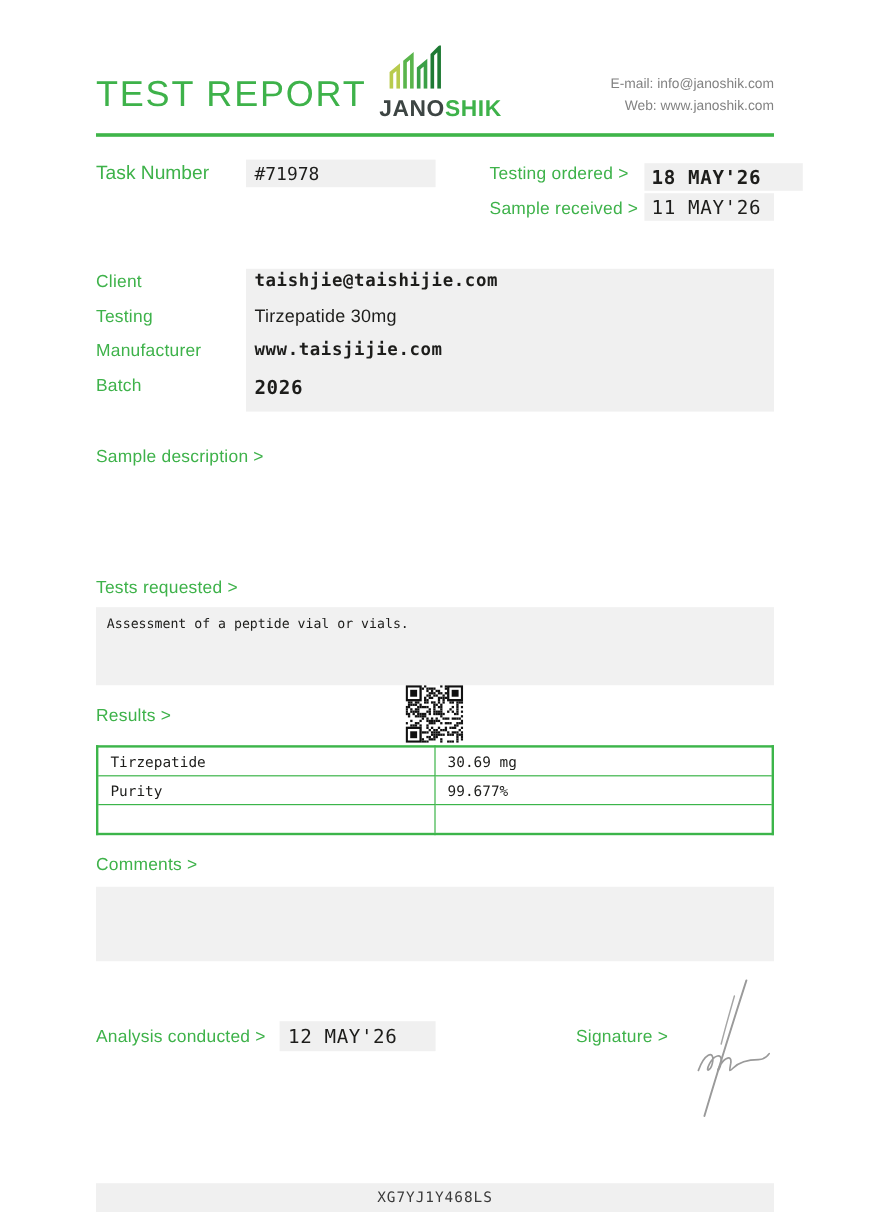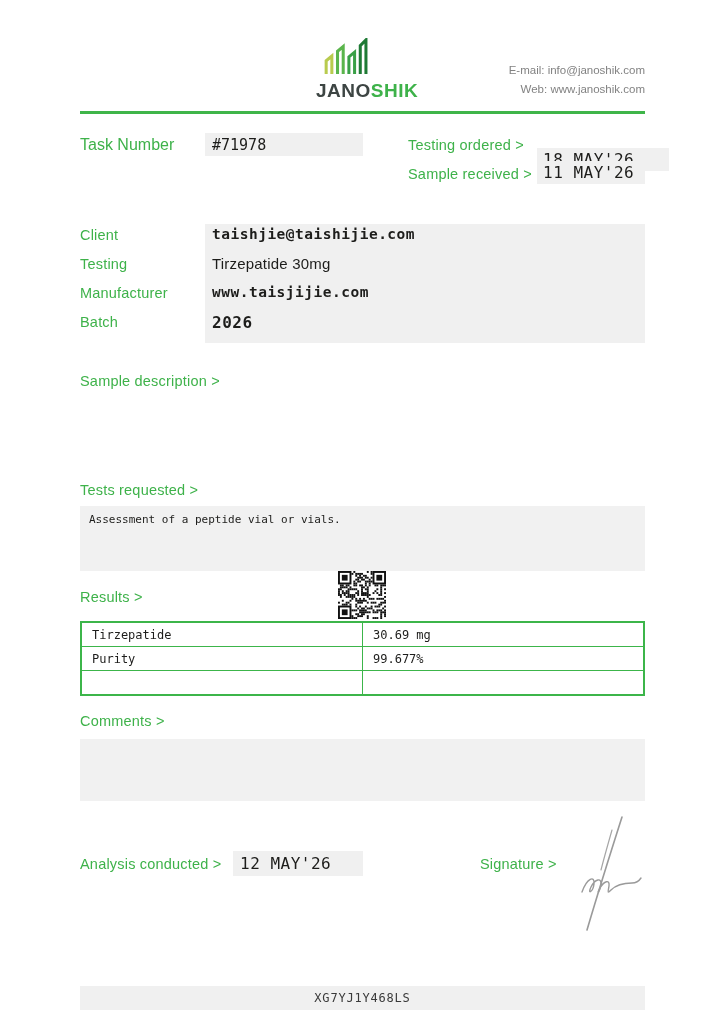--- a/index.html
+++ b/index.html
@@ -18,21 +18,21 @@
   .brand-name{font-size:19px;font-weight:bold;letter-spacing:0.5px;color:#3d4543;margin-top:2px;}
   .brand-name .g2{color:#3eb24a;}
   .contact{right:79px;top:61px;text-align:right;font-size:11.5px;color:#828282;line-height:1.65;}
   .rule{left:80px;top:111px;width:565px;height:3px;background:#3fb549;}
   
   .task-label{left:80px;top:136px;font-size:16px;}
   .task-box{left:205px;top:133px;width:158px;height:23px;}
   .task-box span{display:block;padding:3px 0 0 7px;font-size:15px;color:#1d1d1b;}
   .ord-label{left:408px;top:137px;width:125px;text-align:left;}
   .rcv-label{left:408px;top:166px;width:125px;text-align:left;}
-  .date-box1{left:537px;top:148px;width:132px;height:23px;}
+  .date-box1{left:537px;top:136px;width:132px;height:23px;font-weight:bold;}
   .date-box2{left:537px;top:161px;width:108px;height:23px;}
   .date-box span{display:block;padding:2px 0 0 6px;font-size:16px;color:#1d1d1b;letter-spacing:0.5px;}
   
   .drow-label{left:80px;font-size:14.5px;}
   .dbox{left:205px;width:440px;height:32px;}
   .dbox span{display:block;padding:2px 0 0 7px;font-size:14.5px;color:#1d1d1b;}
   .dbox .bold{font-weight:bold;letter-spacing:0.5px;}
   .dbox .sans{font-family:"Liberation Sans",sans-serif;font-size:15px;letter-spacing:0.2px;}
   
   .secbox{left:80px;width:565px;background:#f1f1f1;}
@@ -46,20 +46,21 @@
   
   .verify{left:80px;top:952px;width:566px;font-size:16px;letter-spacing:0.2px;color:#3eb24a;white-space:nowrap;}
   .keybox{left:80px;top:986px;width:565px;height:24px;text-align:center;}
   .keybox span{display:block;padding-top:5px;font-size:12px;letter-spacing:0.8px;color:#3a3a3a;}
 </style>
 </head>
 <body>
 
 <div class="page">
 
+  <div class="abs title">TEST REPORT</div>
 
   <div class="abs brand">
     <svg width="62" height="36" viewBox="0 0 64 38">
       <path d="M10 38 V24 L16 19 V38" fill="none" stroke="#b8cb4e" stroke-width="3.2"></path>
       <path d="M22 38 V14 L28 9 V38" fill="none" stroke="#5ab54c" stroke-width="3.2"></path>
       <path d="M34 38 V20 L40 15 V38" fill="none" stroke="#3aa047" stroke-width="3.2"></path>
       <path d="M46 38 V8 L52 2 V38" fill="none" stroke="#1e7a34" stroke-width="3.2"></path>
     </svg>
     <div class="brand-name"><span>JANO</span><span class="g2">SHIK</span></div>
   </div>

